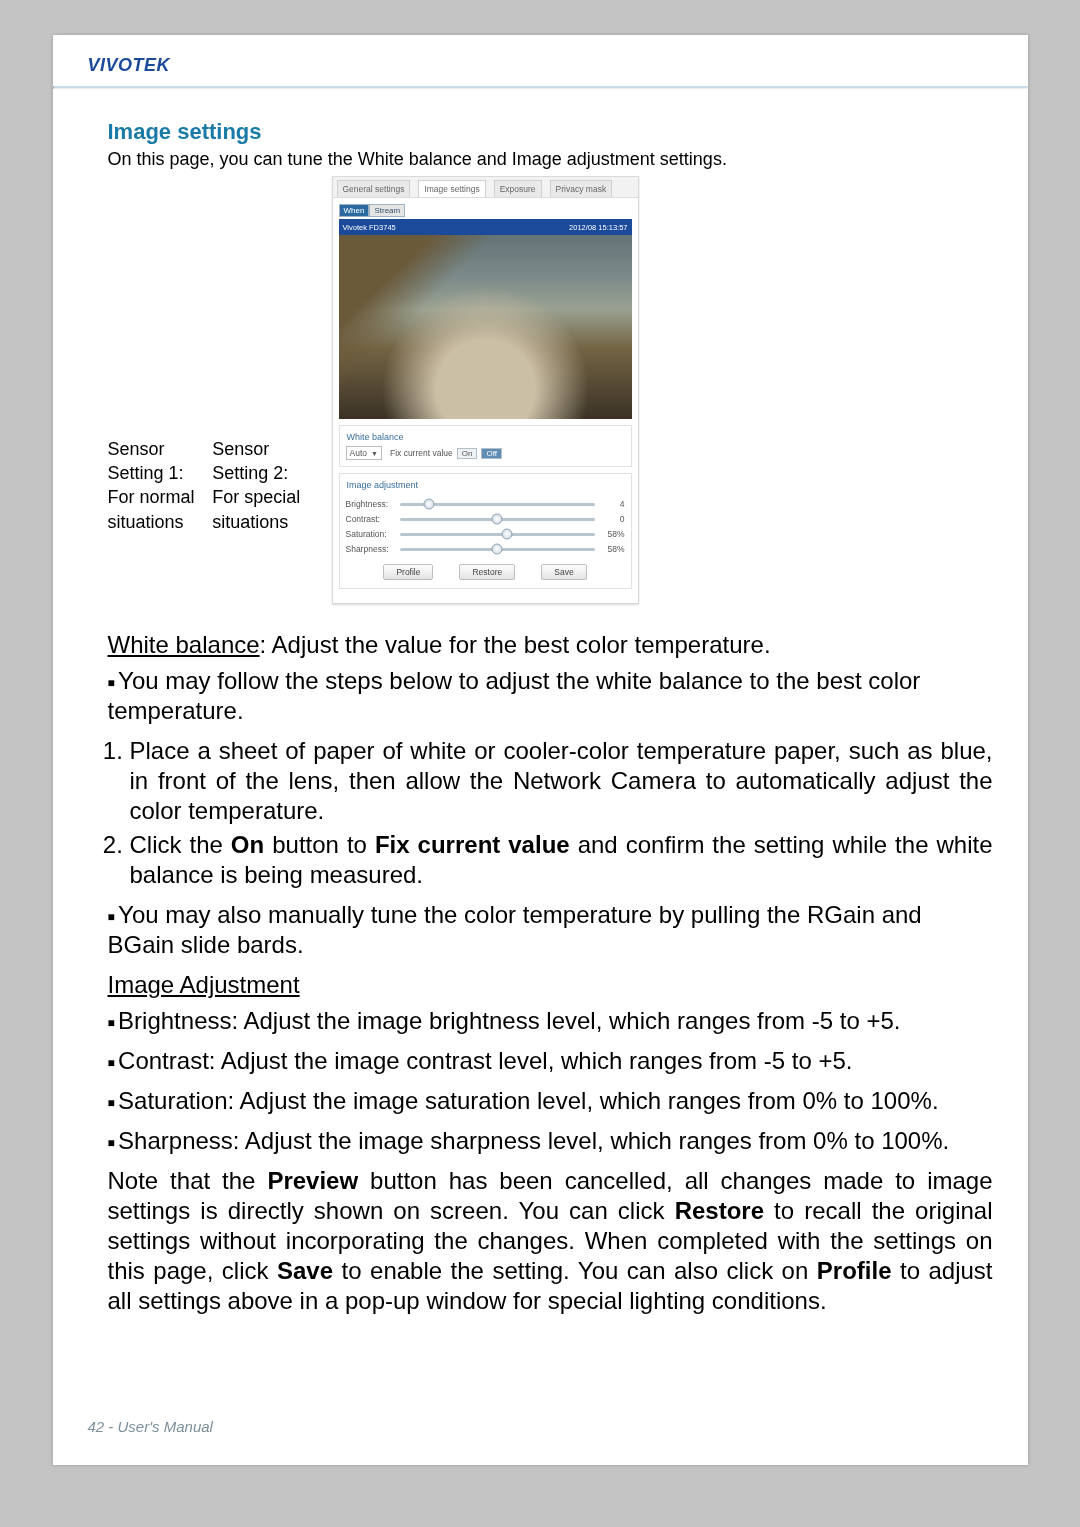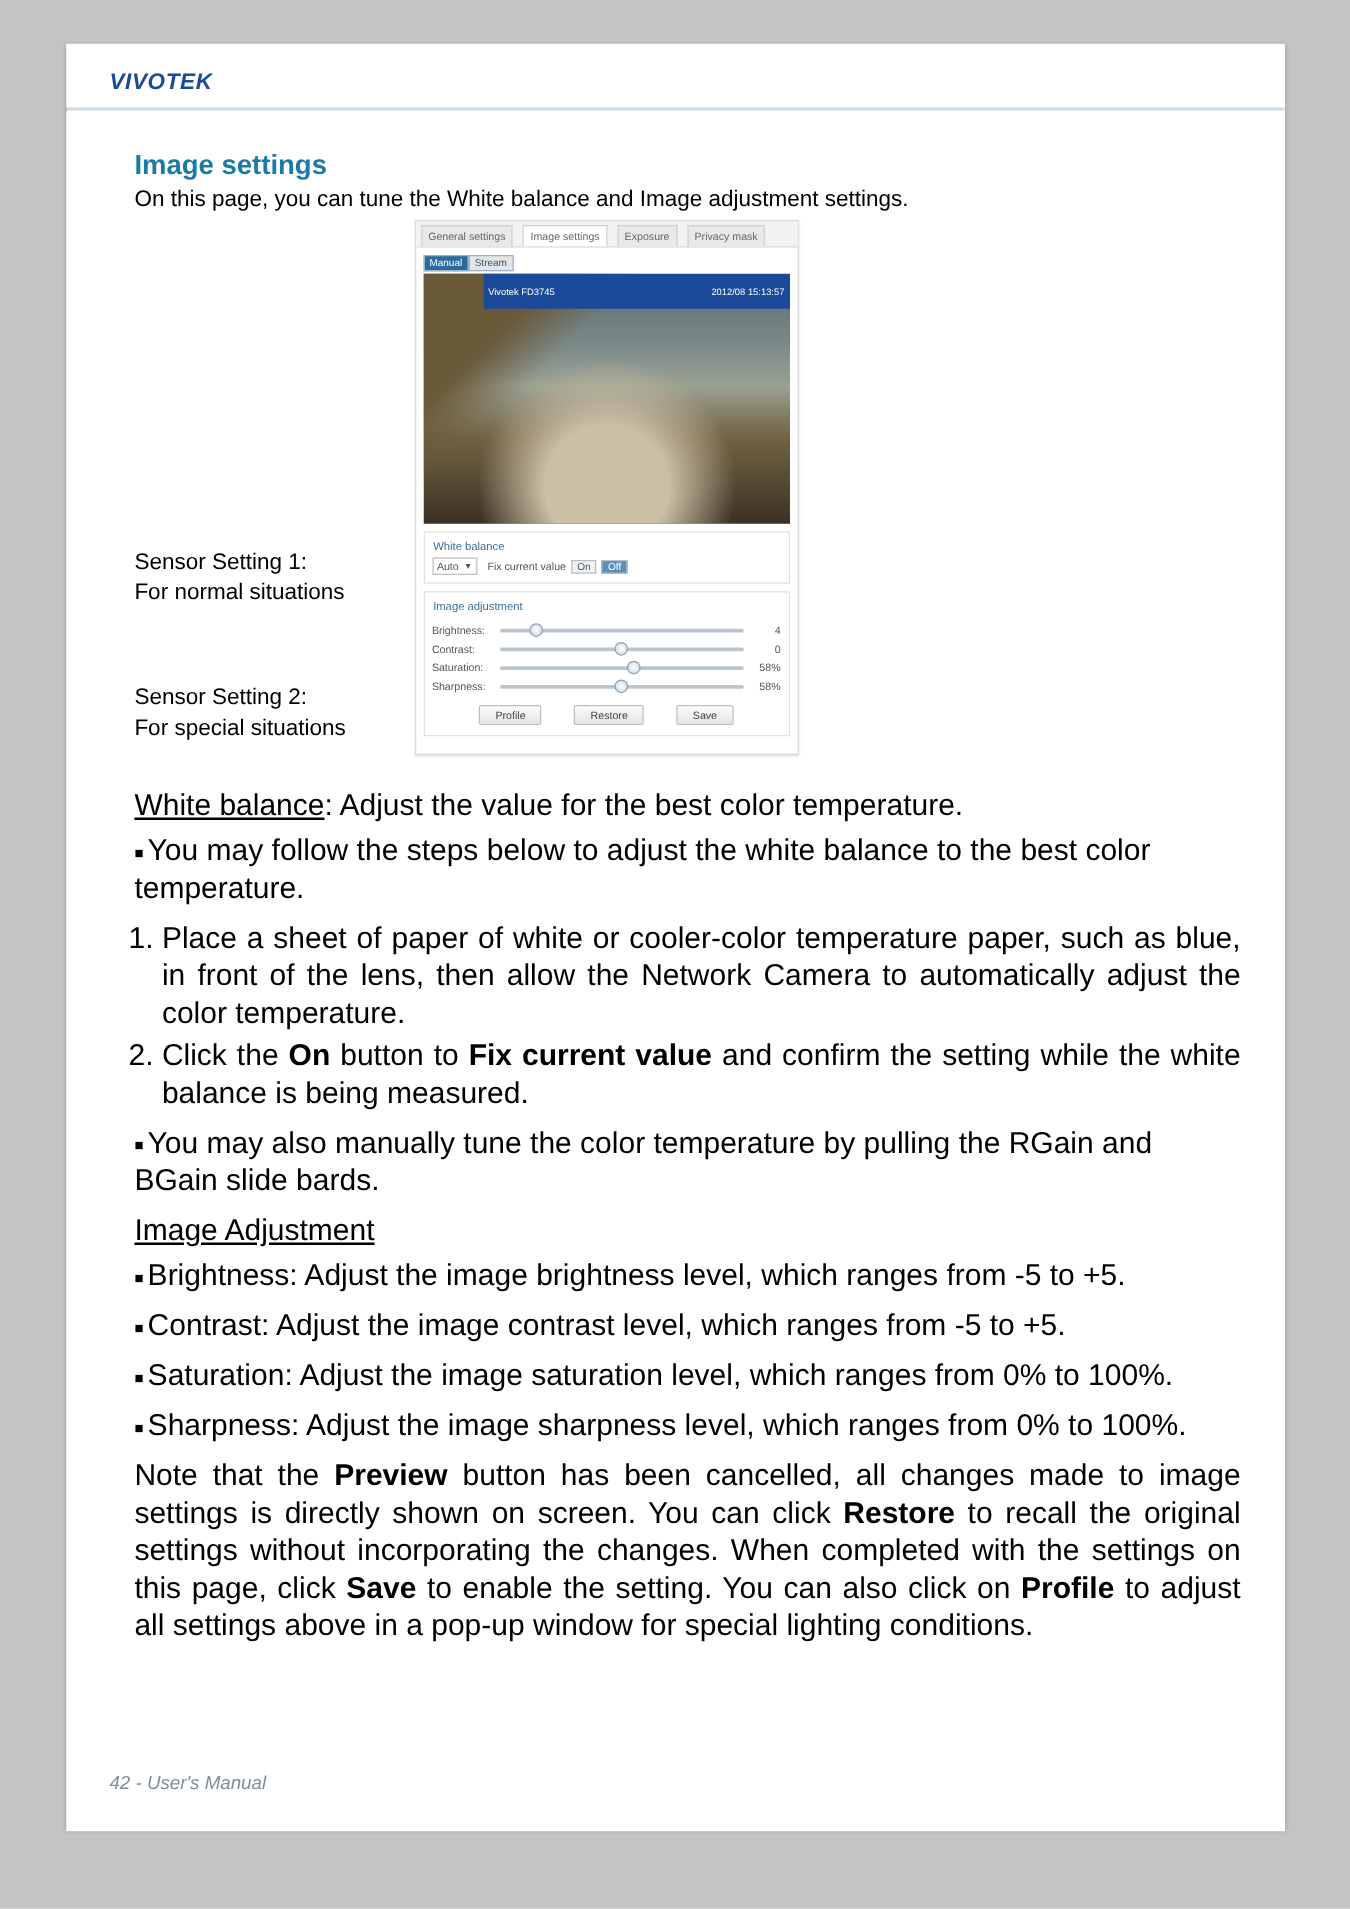--- a/index.html
+++ b/index.html
@@ -55,21 +55,21 @@
   }
   .figure-wrap {
     display: flex;
     align-items: flex-end;
     gap: 14px;
     margin: 0 0 26px 0;
   }
   .callout-col {
     width: 210px;
     display: flex;
-    flex-direction: column;
+    flex-direction: row;
     justify-content: flex-start;
     padding-bottom: 10px;
     font-size: 18px;
     line-height: 1.35;
   }
   .callout-col .label-block {
     margin-bottom: 60px;
   }
   .callout-col .label-block:last-child {
     margin-bottom: 0;
@@ -125,29 +125,28 @@
     background:
       linear-gradient(135deg,#6b5a3a 0%, #6b5a3a 22%, rgba(255,255,255,0) 35%),
       radial-gradient(circle at 50% 85%, #cbbfa6 0%, #cbbfa6 22%, rgba(0,0,0,0) 46%),
       linear-gradient(#5a6a6f 0%, #7d8c8a 30%, #9aa191 45%, #736343 65%, #3a3225 100%);
     position: relative;
     overflow: hidden;
   }
   .preview .topbar {
     position: absolute;
     top: 0; left: 0; right: 0;
-    height: 28px;
+    height: 16px;
     background: #1a4a99;
     color: #fff;
     font-size: 7.5px;
     padding: 0 4px;
     display: flex;
     justify-content: space-between;
     align-items: center;
-    margin-left: 48px;
   }
   .fieldset {
     border: 1px solid #e1e1e1;
     margin: 6px 0;
     padding: 6px;
   }
   .fieldset-title {
     color: #3b6f9b;
     font-size: 9px;
     margin: -11px 0 4px -2px;
@@ -306,21 +305,21 @@
 
         <div class="panel">
           <div class="panel-tabs">
             <div class="panel-tab">General settings</div>
             <div class="panel-tab active">Image settings</div>
             <div class="panel-tab">Exposure</div>
             <div class="panel-tab">Privacy mask</div>
           </div>
           <div class="panel-body">
             <div class="chips">
-              <div class="chip active">Manual</div>
+              <div class="chip active">When</div>
               <div class="chip">Stream</div>
             </div>
             <div class="preview">
               <div class="topbar">
                 <span>Vivotek FD3745</span>
                 <span>2012/08 15:13:57</span>
               </div>
             </div>
 
             <div class="fieldset">

